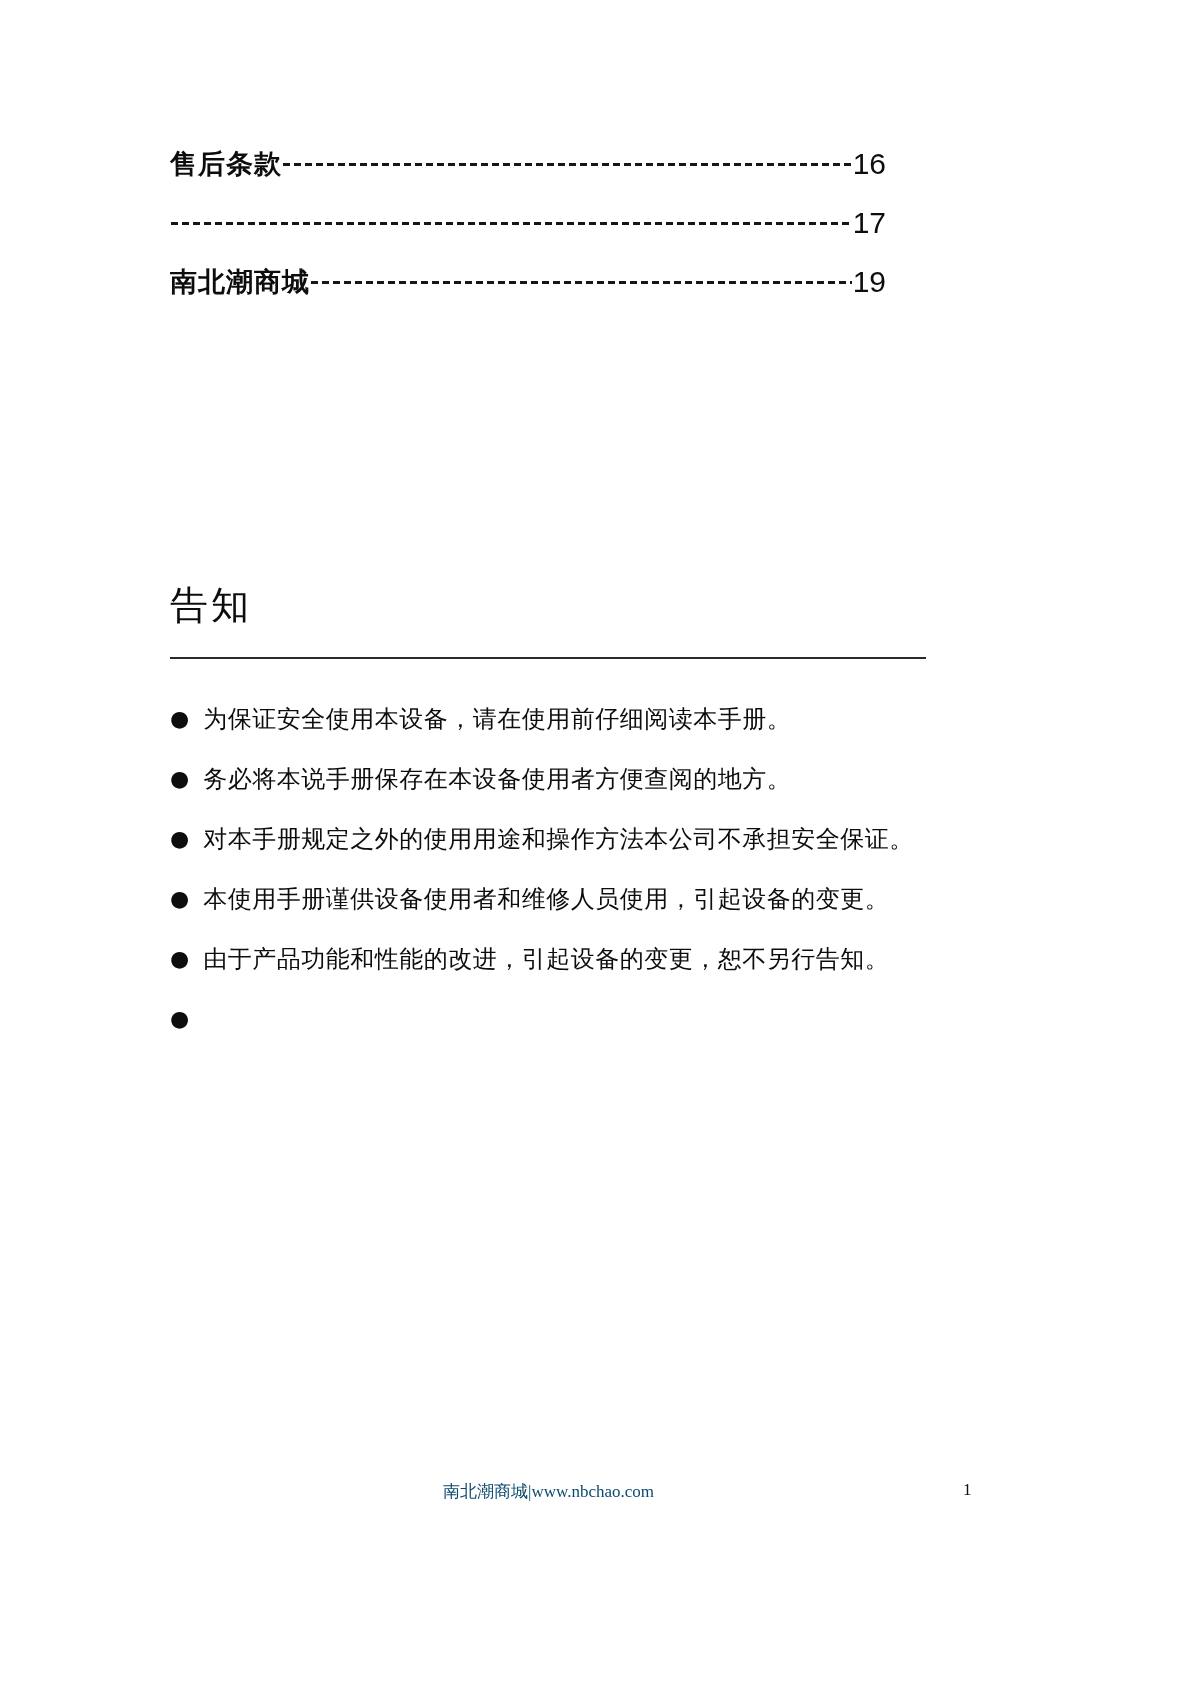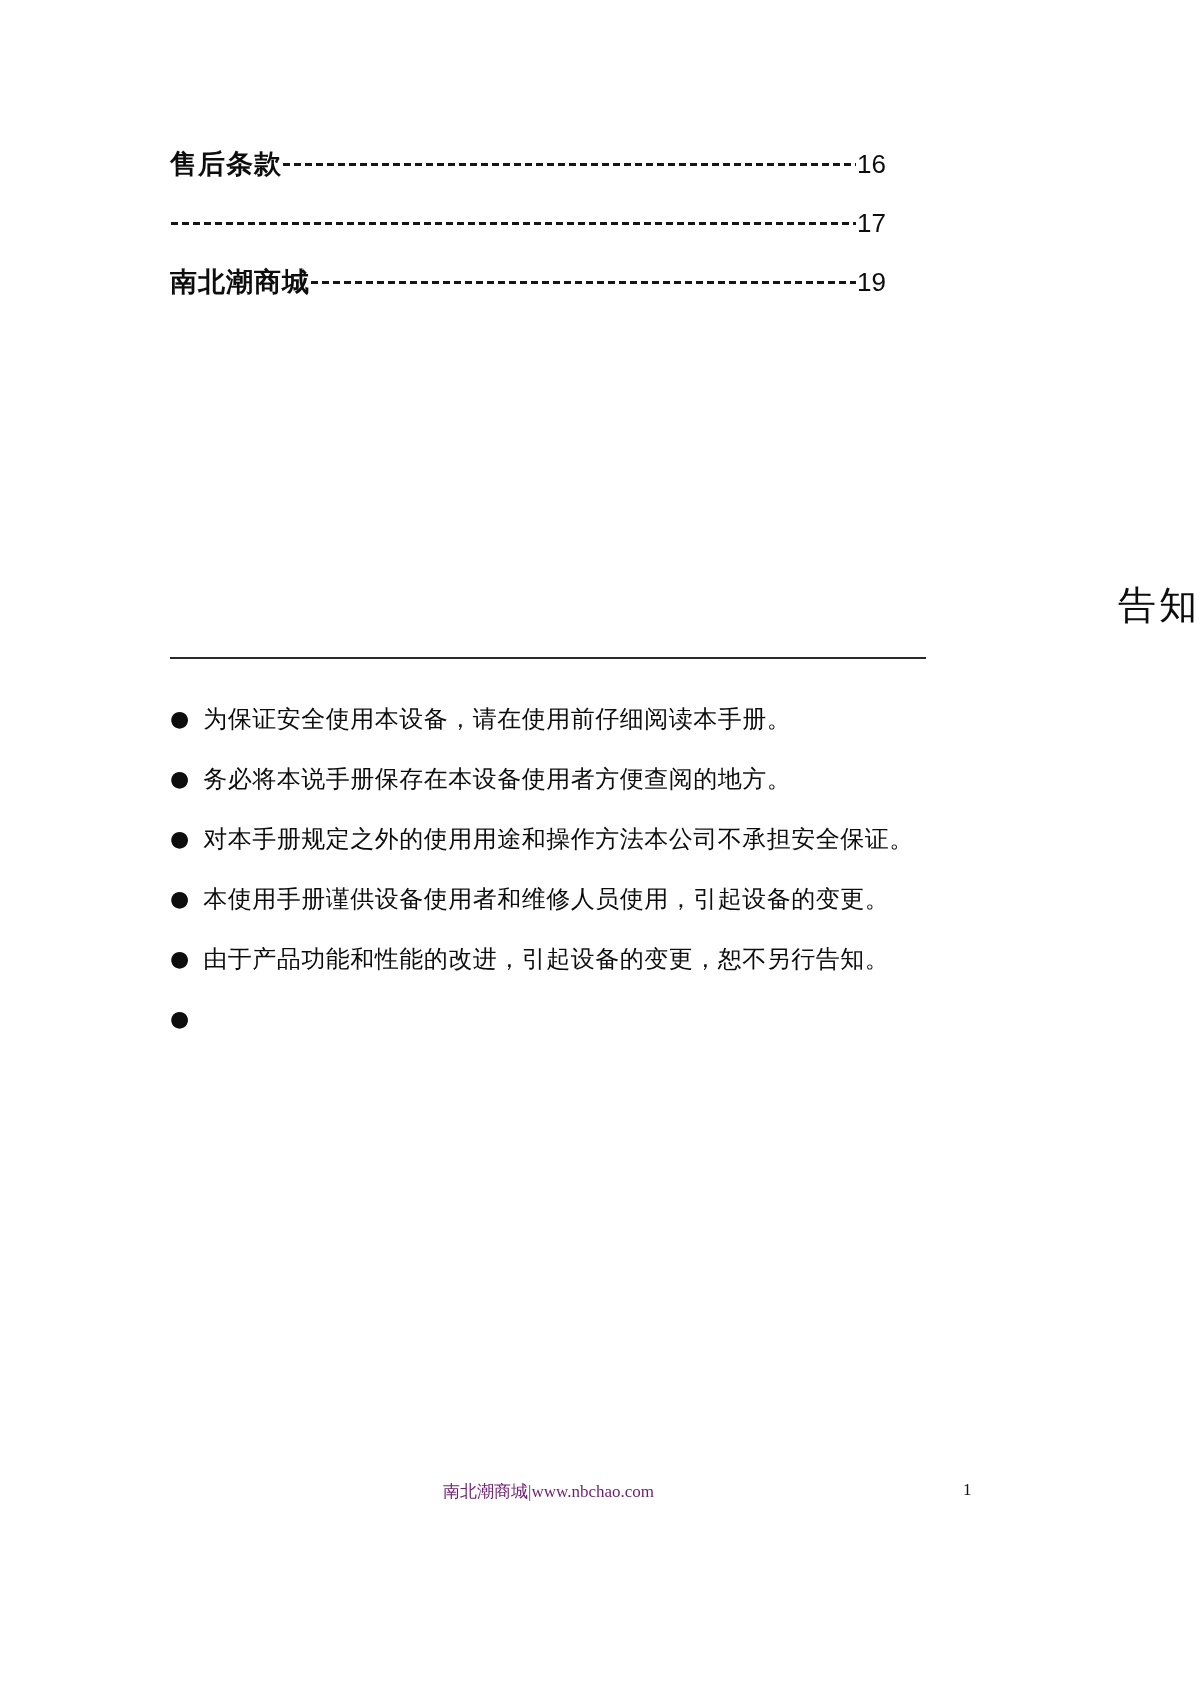--- a/index.html
+++ b/index.html
@@ -34,34 +34,33 @@
     letter-spacing:1px;
     white-space:nowrap;
   }
   .toc-leader{
     flex:1 1 auto;
     height:3px;
     margin:0 1px;
     background:repeating-linear-gradient(90deg,#161616 0 7px,transparent 7px 11px);
   }
   .toc-page{
-    font-size:26px;
+    font-size:30px;
     font-weight:400;
     white-space:nowrap;
     font-family:"Liberation Sans", sans-serif;
   }
   
   .notice-title{
     margin:287px 0 0 170px;
     font-size:38px;
     font-weight:400;
     letter-spacing:3px;
     line-height:1.1;
     font-family:"Liberation Sans", sans-serif;
-    text-align:right;
   }
   .section-rule{
     width:756px;
     margin:30px 0 0 170px;
     border:0;
     border-top:2px solid #2a2a2a;
     height:0;
   }
   .bullets{
     margin:44px 0 0 170px;
@@ -94,21 +93,21 @@
     left:0;
     width:100%;
     height:24px;
   }
   .footer-site{
     position:absolute;
     left:443px;
     top:0;
     font-family:"Liberation Serif", serif;
     font-size:17px;
-    color:#701a75;
+    color:#0c4a6e;
   }
   .footer-page{
     position:absolute;
     left:963px;
     top:0;
     font-family:"Liberation Serif", serif;
     font-size:17px;
     color:#111;
   }
 </style>

